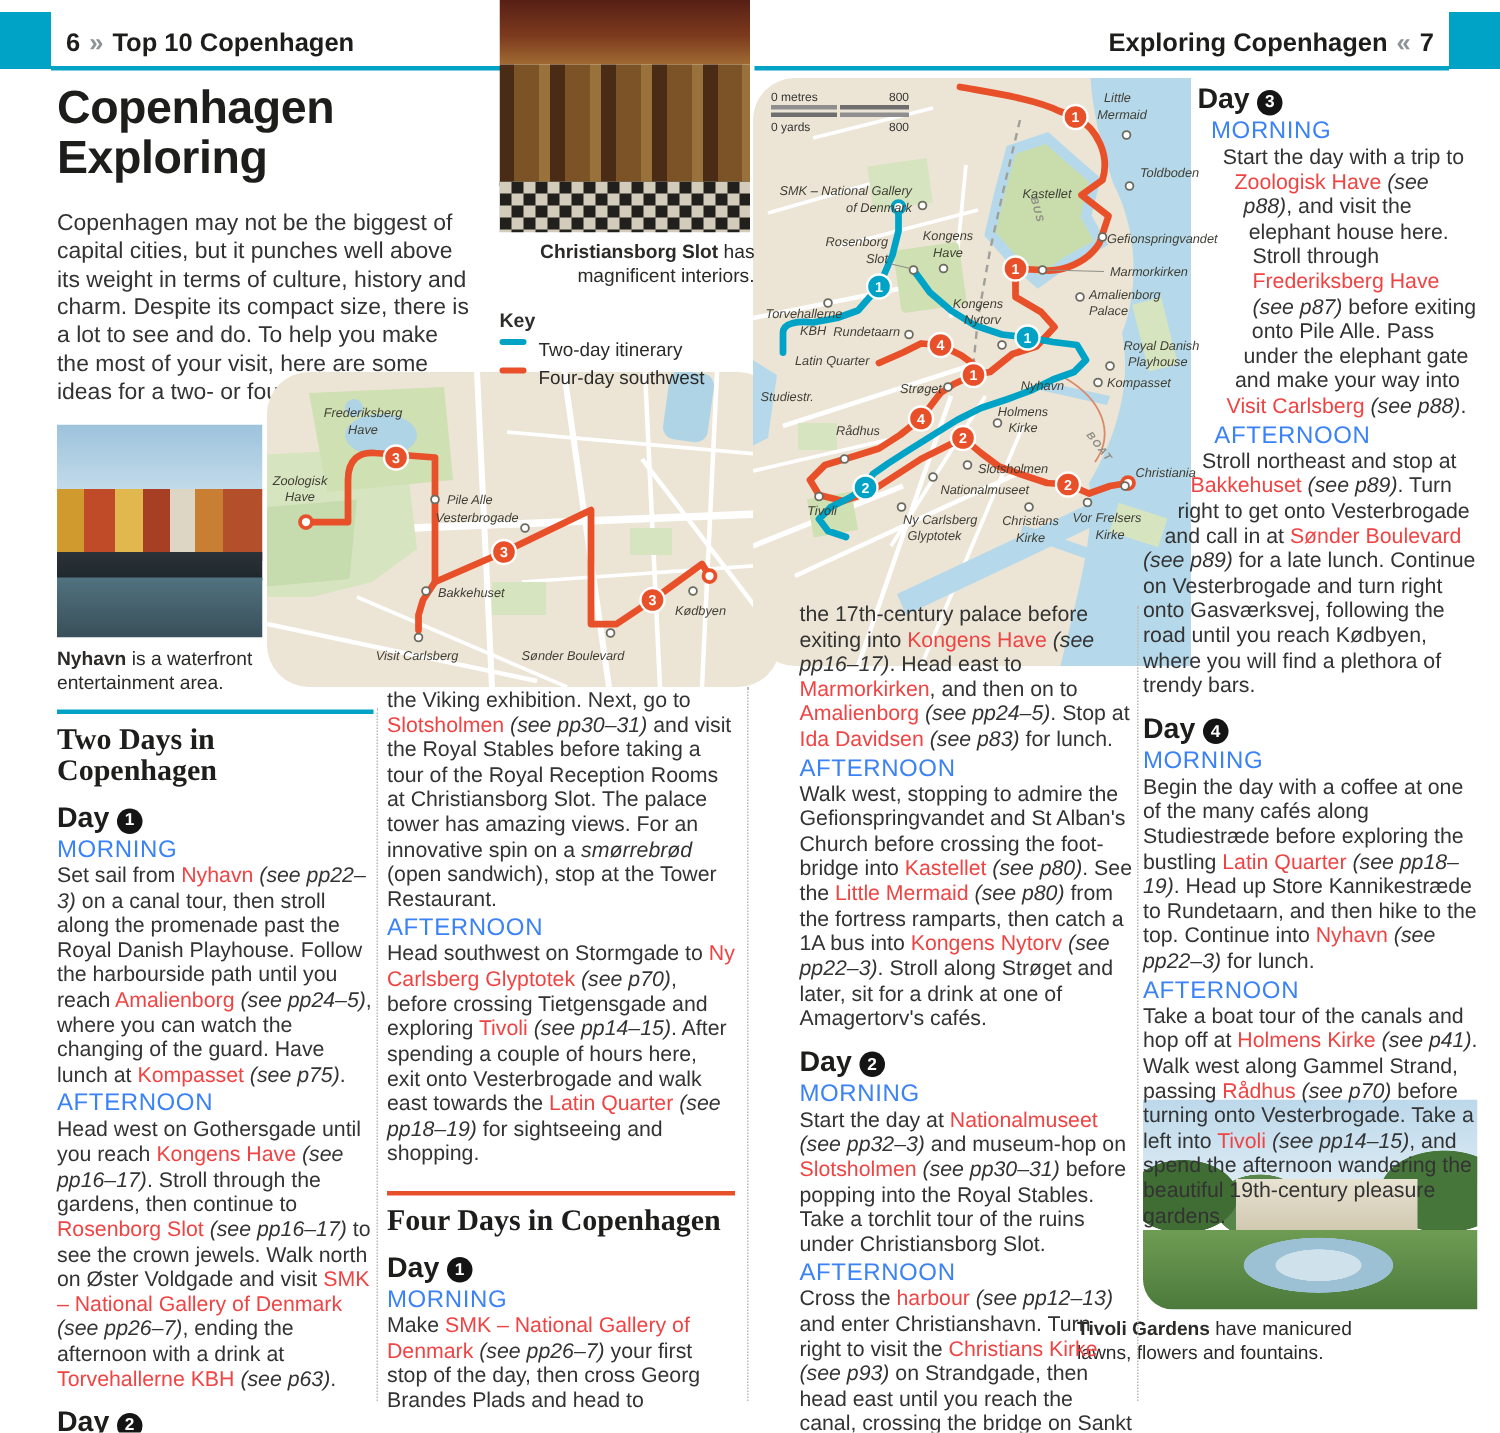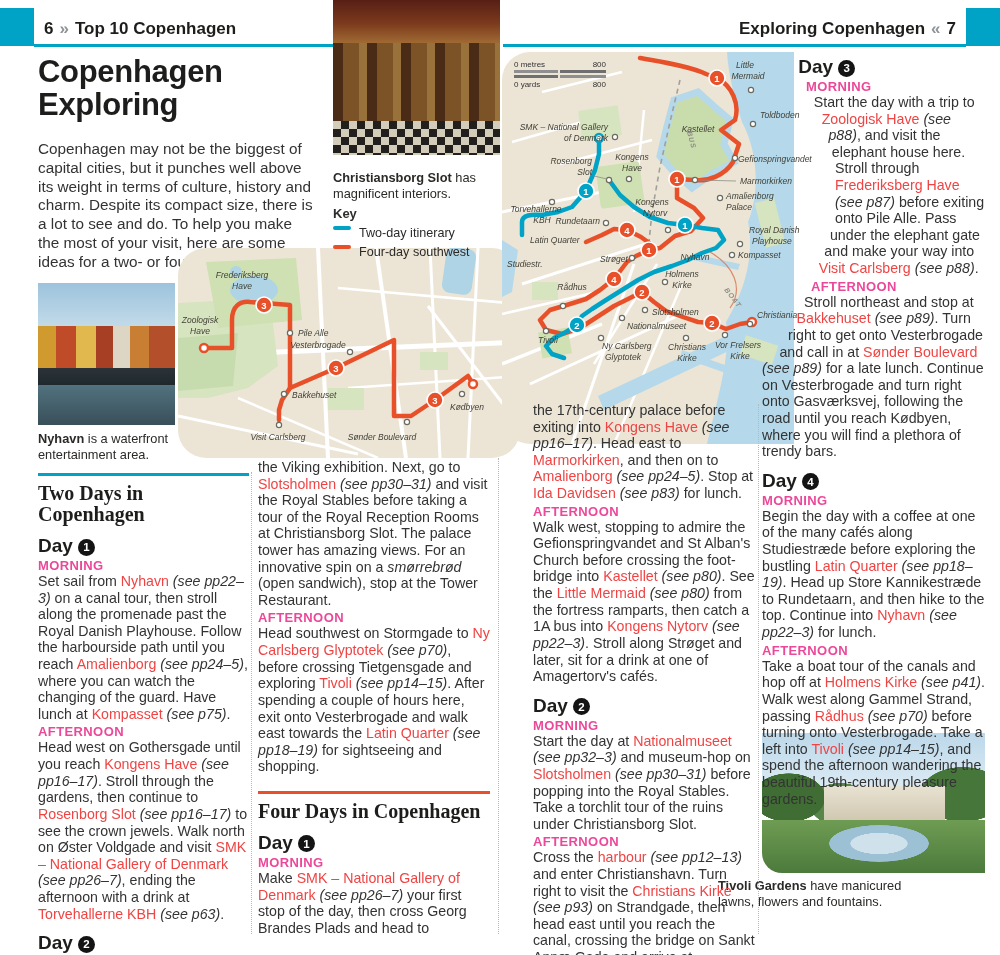--- a/index.html
+++ b/index.html
@@ -52,21 +52,21 @@
   .col2{left:258px;top:459px;width:232px;}
   .col3{left:533px;top:402px;width:222px;}
   .col4{left:762px;top:56px;width:223px;}
   .sect-rule{height:3px;margin-bottom:7px;}
   .rule-teal{background:#00a3c6;}
   .rule-orange{background:#e8502a;}
   .sect-title{font-size:20px;line-height:1.05;font-weight:700;color:#1d1d1b;margin:0 0 4px;font-family:Liberation Serif, serif;}
   .day-head{font-size:19px;font-weight:700;color:#1d1d1b;margin:10px 0 1px;}
   .day-circle{display:inline-flex;width:17px;height:17px;border-radius:50%;background:#141414;color:#fff;
     font-size:11.5px;font-weight:700;align-items:center;justify-content:center;margin-left:5px;transform:translateY(-1px);}
-  .subhead{font-size:13px;font-weight:700;letter-spacing:.4px;color:#ec4899;margin:1px 0 0;}
+  .subhead{font-size:16px;font-weight:400;letter-spacing:.4px;color:#3b82f6;margin:1px 0 0;}
   p.body{font-size:14.2px;line-height:1.17;margin:0 0 2px;color:#333;}
   .seg-b{font-weight:400;color:#ef4444;}
   .seg-i{font-style:italic;}
   .bulge{float:left;width:70px;height:300px;margin-right:3px;
     shape-outside:polygon(0 0,35% 0,55% 10%,90% 28%,100% 40%,100% 52%,75% 70%,45% 86%,15% 100%,0 100%);}
   
   .vsep{border-left:1.5px dotted #b9b9b2;width:0;}
   
   .map{position:absolute;}
   .ml{font:italic 8.5px "Liberation Sans",sans-serif;fill:#403f35;}
@@ -343,21 +343,21 @@
 </div>
 <div class="abs caption" style="left:38px;top:431px;width:160px;">
   <b>Nyhavn</b><span> is a waterfront entertainment area.</span>
 </div>
 
 <div class="abs photo christiansborg">
   <div class="cb-ceiling"></div>
   <div class="cb-hall"></div>
   <div class="cb-floor"></div>
 </div>
-<div class="abs caption" style="left:333px;top:170px;width:170px;">
+<div class="abs caption" style="left:333px;top:160px;width:170px;text-align:right;">
   <b>Christiansborg Slot</b><span> has magnificent interiors.</span>
 </div>
 
 <div class="abs" style="left:333px;top:206px;width:160px;">
   <div class="key-title">Key</div>
   <div class="key-row">
     <span class="key-swatch sw-teal"></span>
     <span>Two-day itinerary</span>
   </div>
   <div class="key-row">

